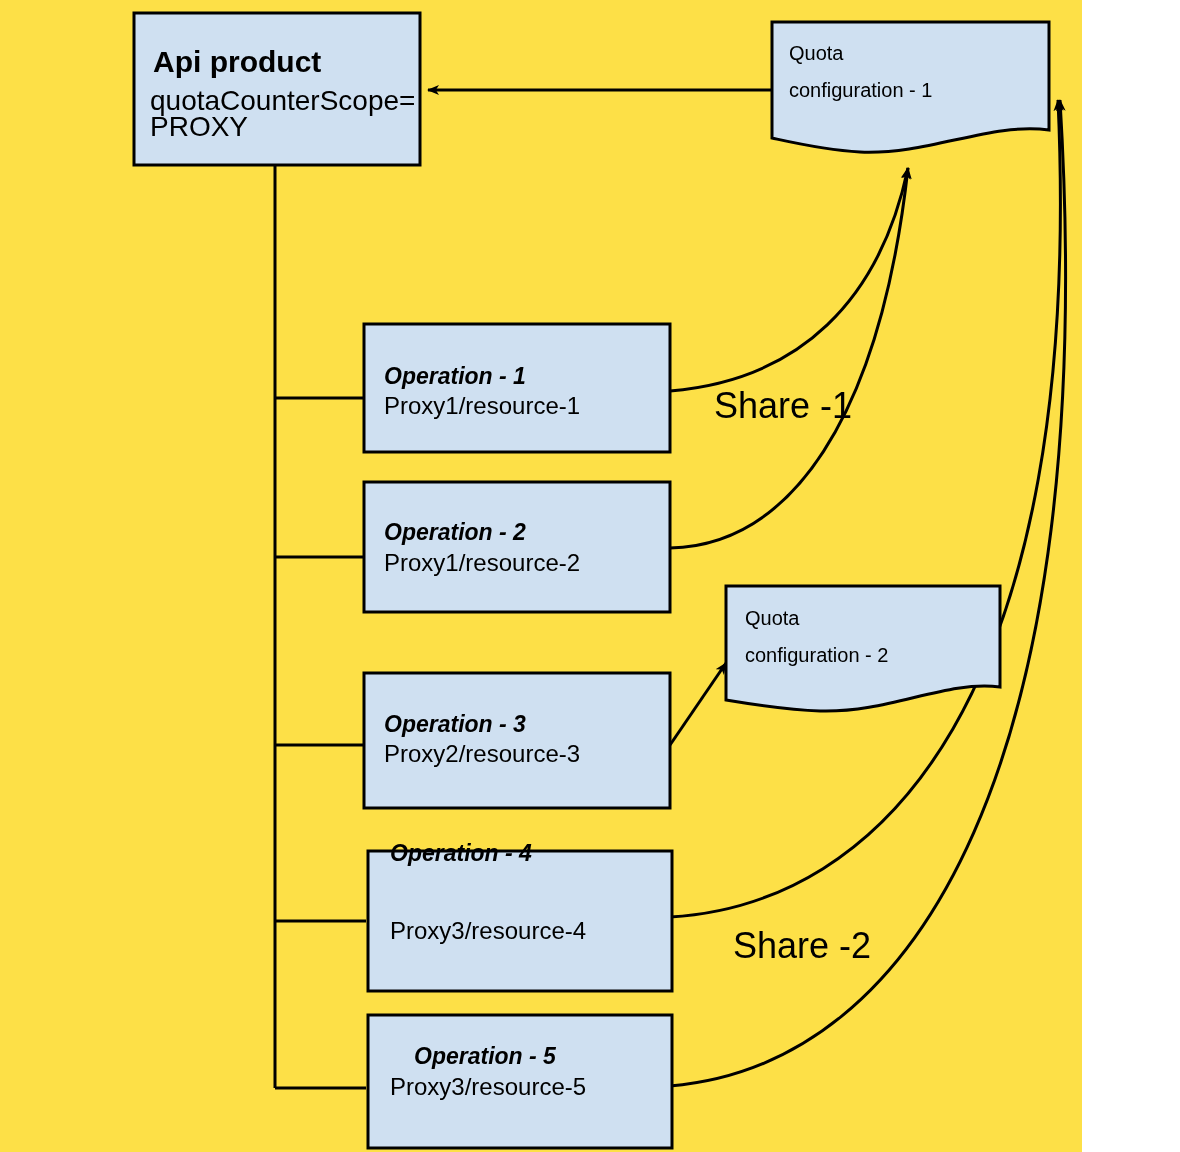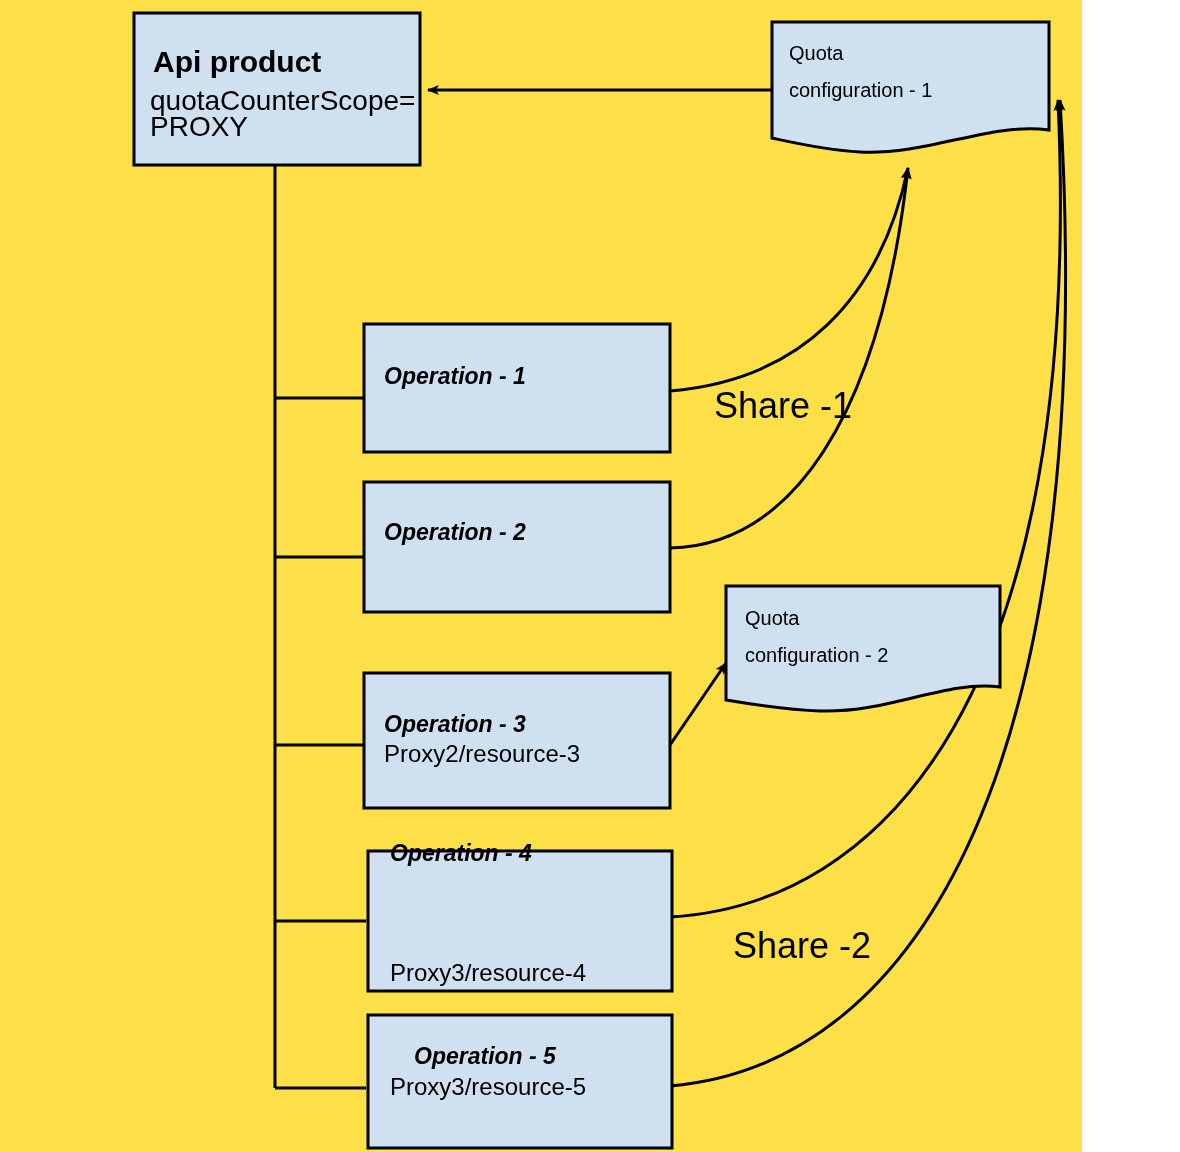--- a/index.html
+++ b/index.html
@@ -116,28 +116,30 @@
   <div class="node-label api-sub" style="left:150px; top:84px;">quotaCounterScope=</div>
   <div class="node-label api-sub" style="left:150px; top:110px;">PROXY</div>
 
   <div class="node-label quota-text" style="left:789px; top:42px;">Quota</div>
   <div class="node-label quota-text" style="left:789px; top:79px;">configuration - 1</div>
 
   <div class="node-label quota-text" style="left:745px; top:607px;">Quota</div>
   <div class="node-label quota-text" style="left:745px; top:644px;">configuration - 2</div>
 
   <div class="node-label op-title" style="left:384px; top:363px;">Operation - 1</div>
+  <div class="node-label op-sub" style="left:384px; top:392px;">Proxy1/resource-1</div>
 
   <div class="node-label op-title" style="left:384px; top:519px;">Operation - 2</div>
+  <div class="node-label op-sub" style="left:384px; top:549px;">Proxy1/resource-2</div>
 
   <div class="node-label op-title" style="left:384px; top:711px;">Operation - 3</div>
   <div class="node-label op-sub" style="left:384px; top:740px;">Proxy2/resource-3</div>
 
   <div class="node-label op-title" style="left:390px; top:840px;">Operation - 4</div>
-  <div class="node-label op-sub" style="left:390px; top:959px;text-align:right;">Proxy3/resource-4</div>
+  <div class="node-label op-sub" style="left:390px; top:917px;text-align:right;">Proxy3/resource-4</div>
 
   <div class="node-label op-title" style="left:390px; top:1043px;margin-left:24px;">Operation - 5</div>
   <div class="node-label op-sub" style="left:390px; top:1073px;">Proxy3/resource-5</div>
 
   <div class="share-text" style="left:714px; top:385px;">Share -1</div>
   <div class="share-text" style="left:733px; top:925px;">Share -2</div>
 
 </div>
 
 </body></html>

